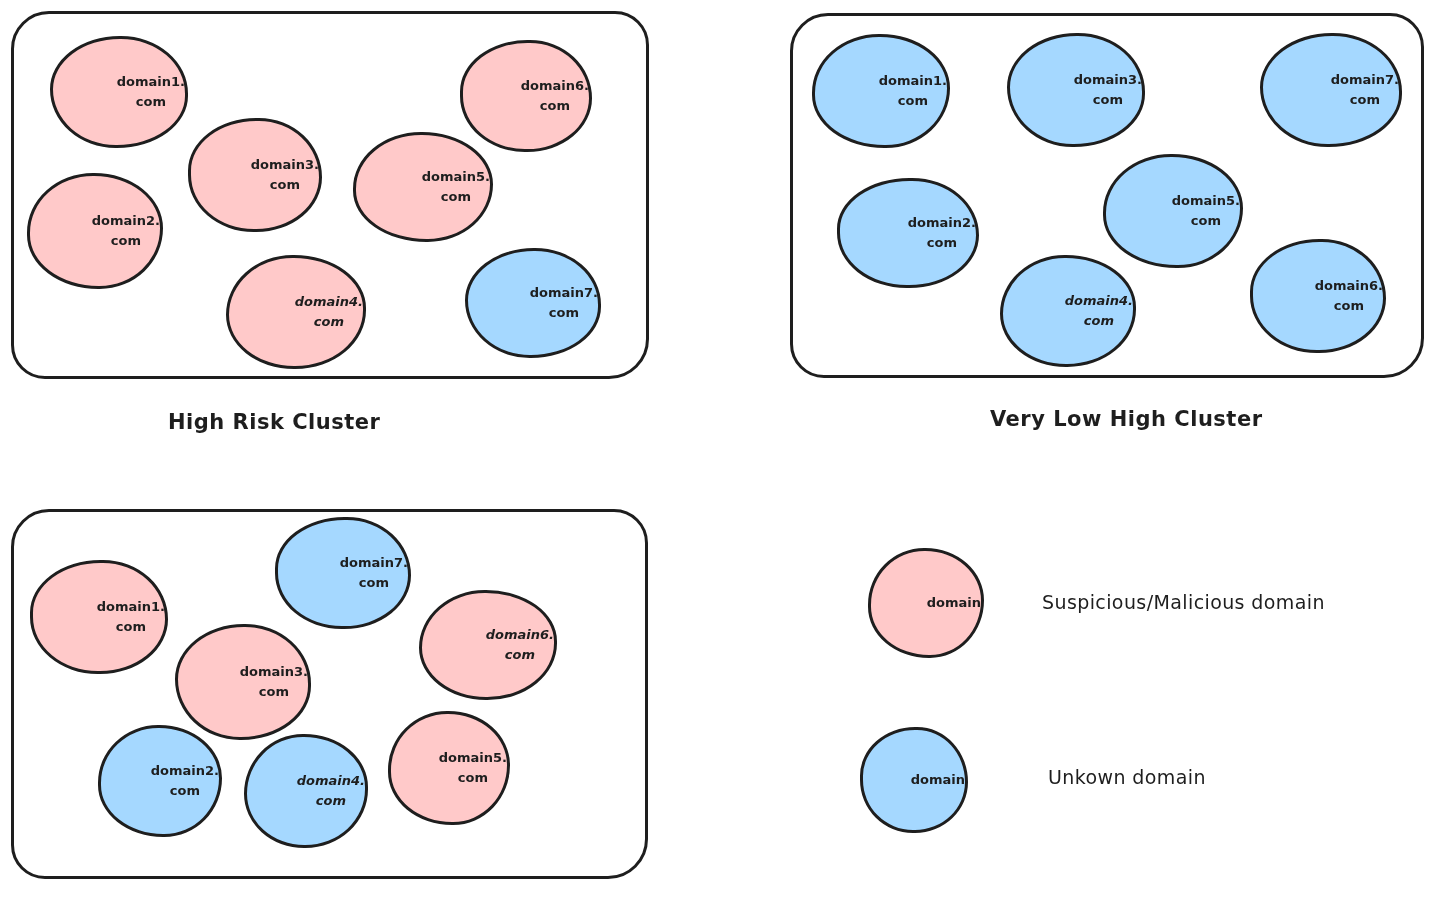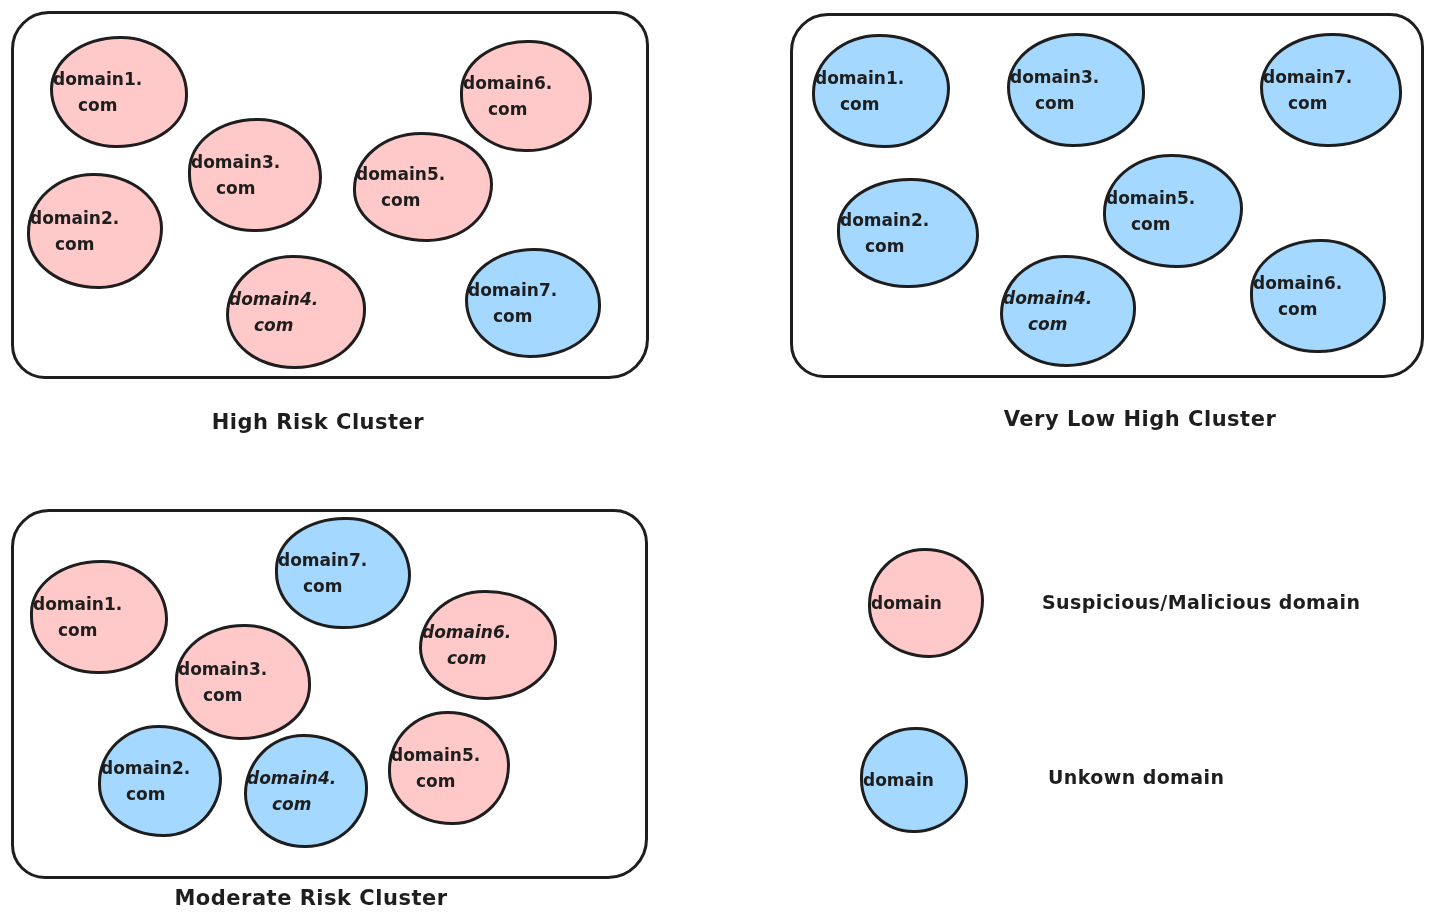--- a/index.html
+++ b/index.html
@@ -6,37 +6,37 @@
   #canvas {
     position:relative; width:1432px; height:923px; margin:0 auto;
     background:#ffffff; overflow:hidden;
     font-family:"DejaVu Sans", sans-serif; color:#1e1e1e;
   }
   .cluster-box {
     position:absolute; border:3px solid #1e1e1e; background:#ffffff;
     border-radius:38px 34px 40px 34px;
   }
   .cluster-label {
-    position:absolute; text-align:center; font-size:21px; font-weight:600;
+    position:absolute; text-align:left; font-size:21px; font-weight:600;
     letter-spacing:0.5px; color:#1e1e1e;
   }
   .node {
-    position:absolute; display:flex; align-items:center; justify-content:flex-start;
+    position:absolute; display:flex; align-items:center; justify-content:flex-end;
     border:3px solid #1e1e1e; box-sizing:border-box;
-    text-align:center; font-size:17px; font-weight:600; line-height:1.55;
+    text-align:center; font-size:13px; font-weight:600; line-height:1.55;
   }
   .node .node-label { white-space:pre-line; }
   .pink { background:#ffc9c9; }
   .blue { background:#a5d8ff; }
   .r1 { border-radius:51% 49% 52% 48% / 48% 52% 47% 53%; }
   .r2 { border-radius:49% 51% 47% 53% / 52% 48% 53% 47%; }
   .r3 { border-radius:52% 48% 50% 50% / 47% 53% 49% 51%; }
   .r4 { border-radius:48% 52% 51% 49% / 53% 47% 52% 48%;font-style:italic; }
   .legend-desc {
-    position:absolute; font-size:19px; font-weight:700; letter-spacing:0.4px;
+    position:absolute; font-size:19px; font-weight:400; letter-spacing:0.4px;
     color:#1e1e1e; white-space:nowrap;
   }
 </style>
 </head>
 <body>
 
 <div id="canvas">
 
   <div class="cluster-box" style="left:11px; top:11px; width:632px; height:362px;"></div>
 
@@ -128,21 +128,20 @@
   </div>
   <div class="node pink r4" style="left:419px; top:590px; width:138px; height:110px;">
     <span class="node-label">domain6.
 com</span>
   </div>
   <div class="node blue r3" style="left:275px; top:517px; width:136px; height:112px;">
     <span class="node-label">domain7.
 com</span>
   </div>
 
-  <div class="cluster-label" style="left:161px; top:886px; width:300px;">Moderate Risk Cluster</div>
 
   <div>
 
     <div class="node pink r2" style="left:868px; top:548px; width:116px; height:110px;">
       <span class="node-label">domain</span>
     </div>
     <div class="legend-desc" style="left:1042px; top:591px;">Suspicious/Malicious domain</div>
 
     <div class="node blue r3" style="left:860px; top:727px; width:108px; height:106px;">
       <span class="node-label">domain</span>

